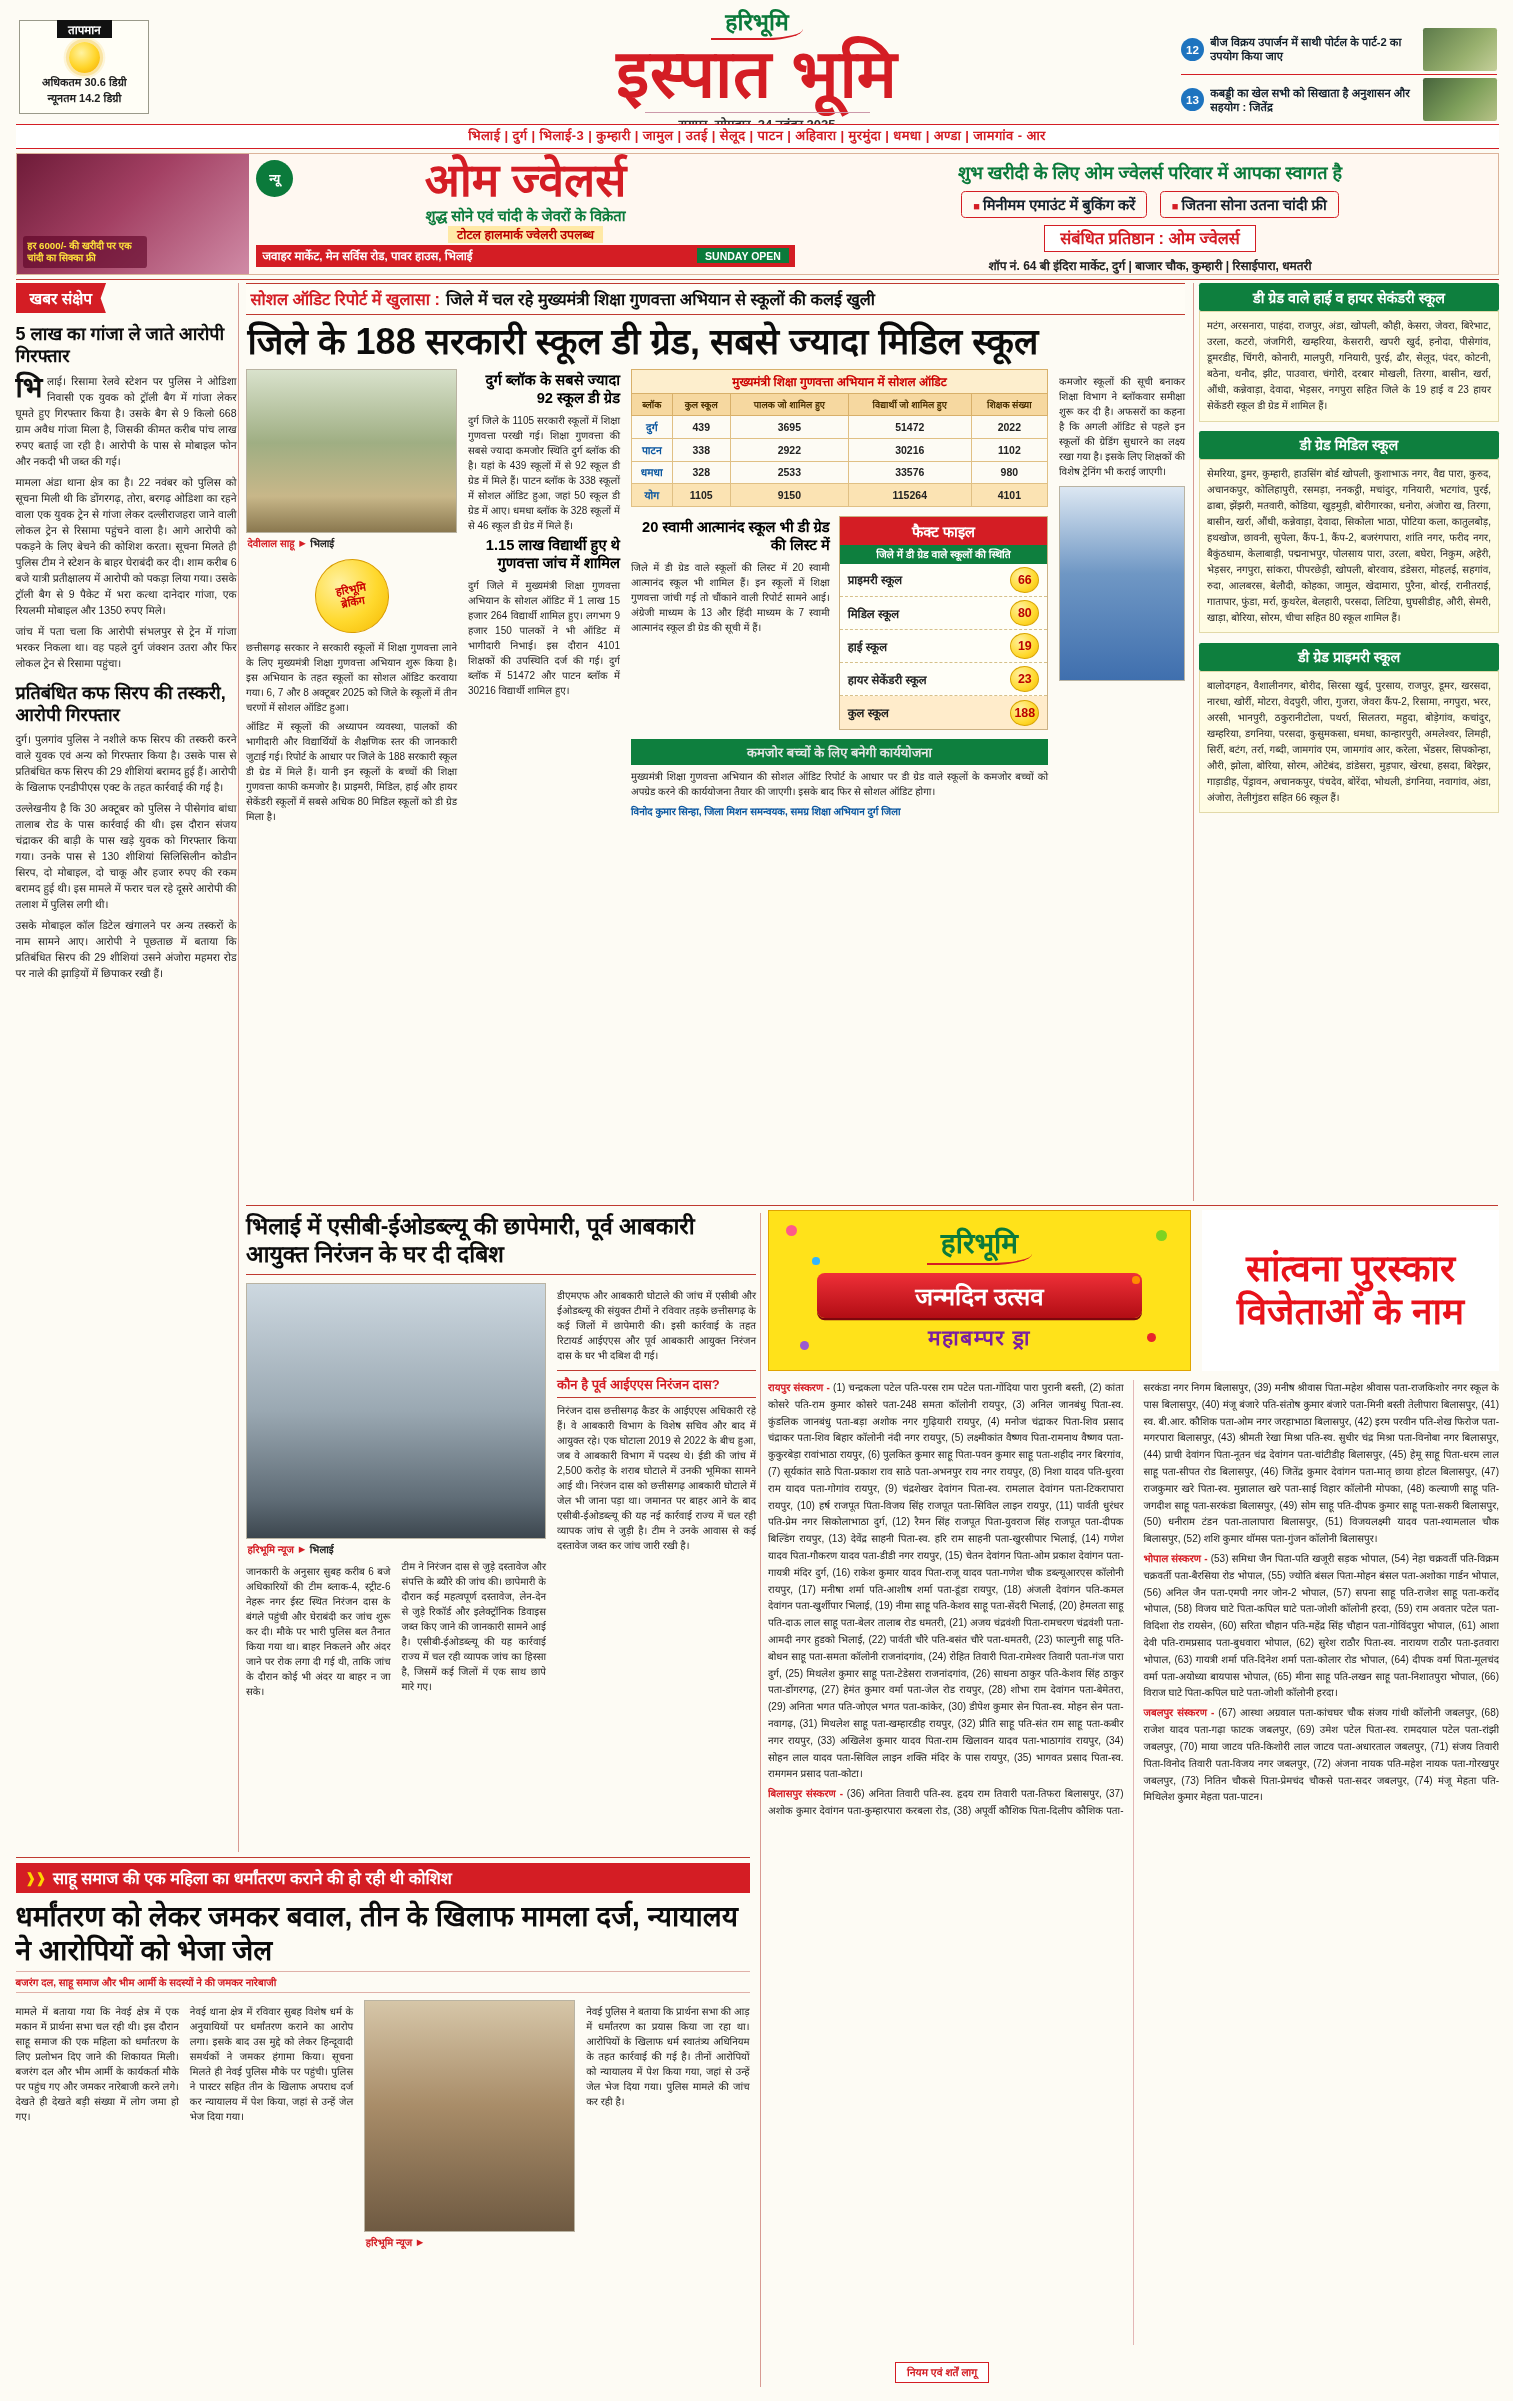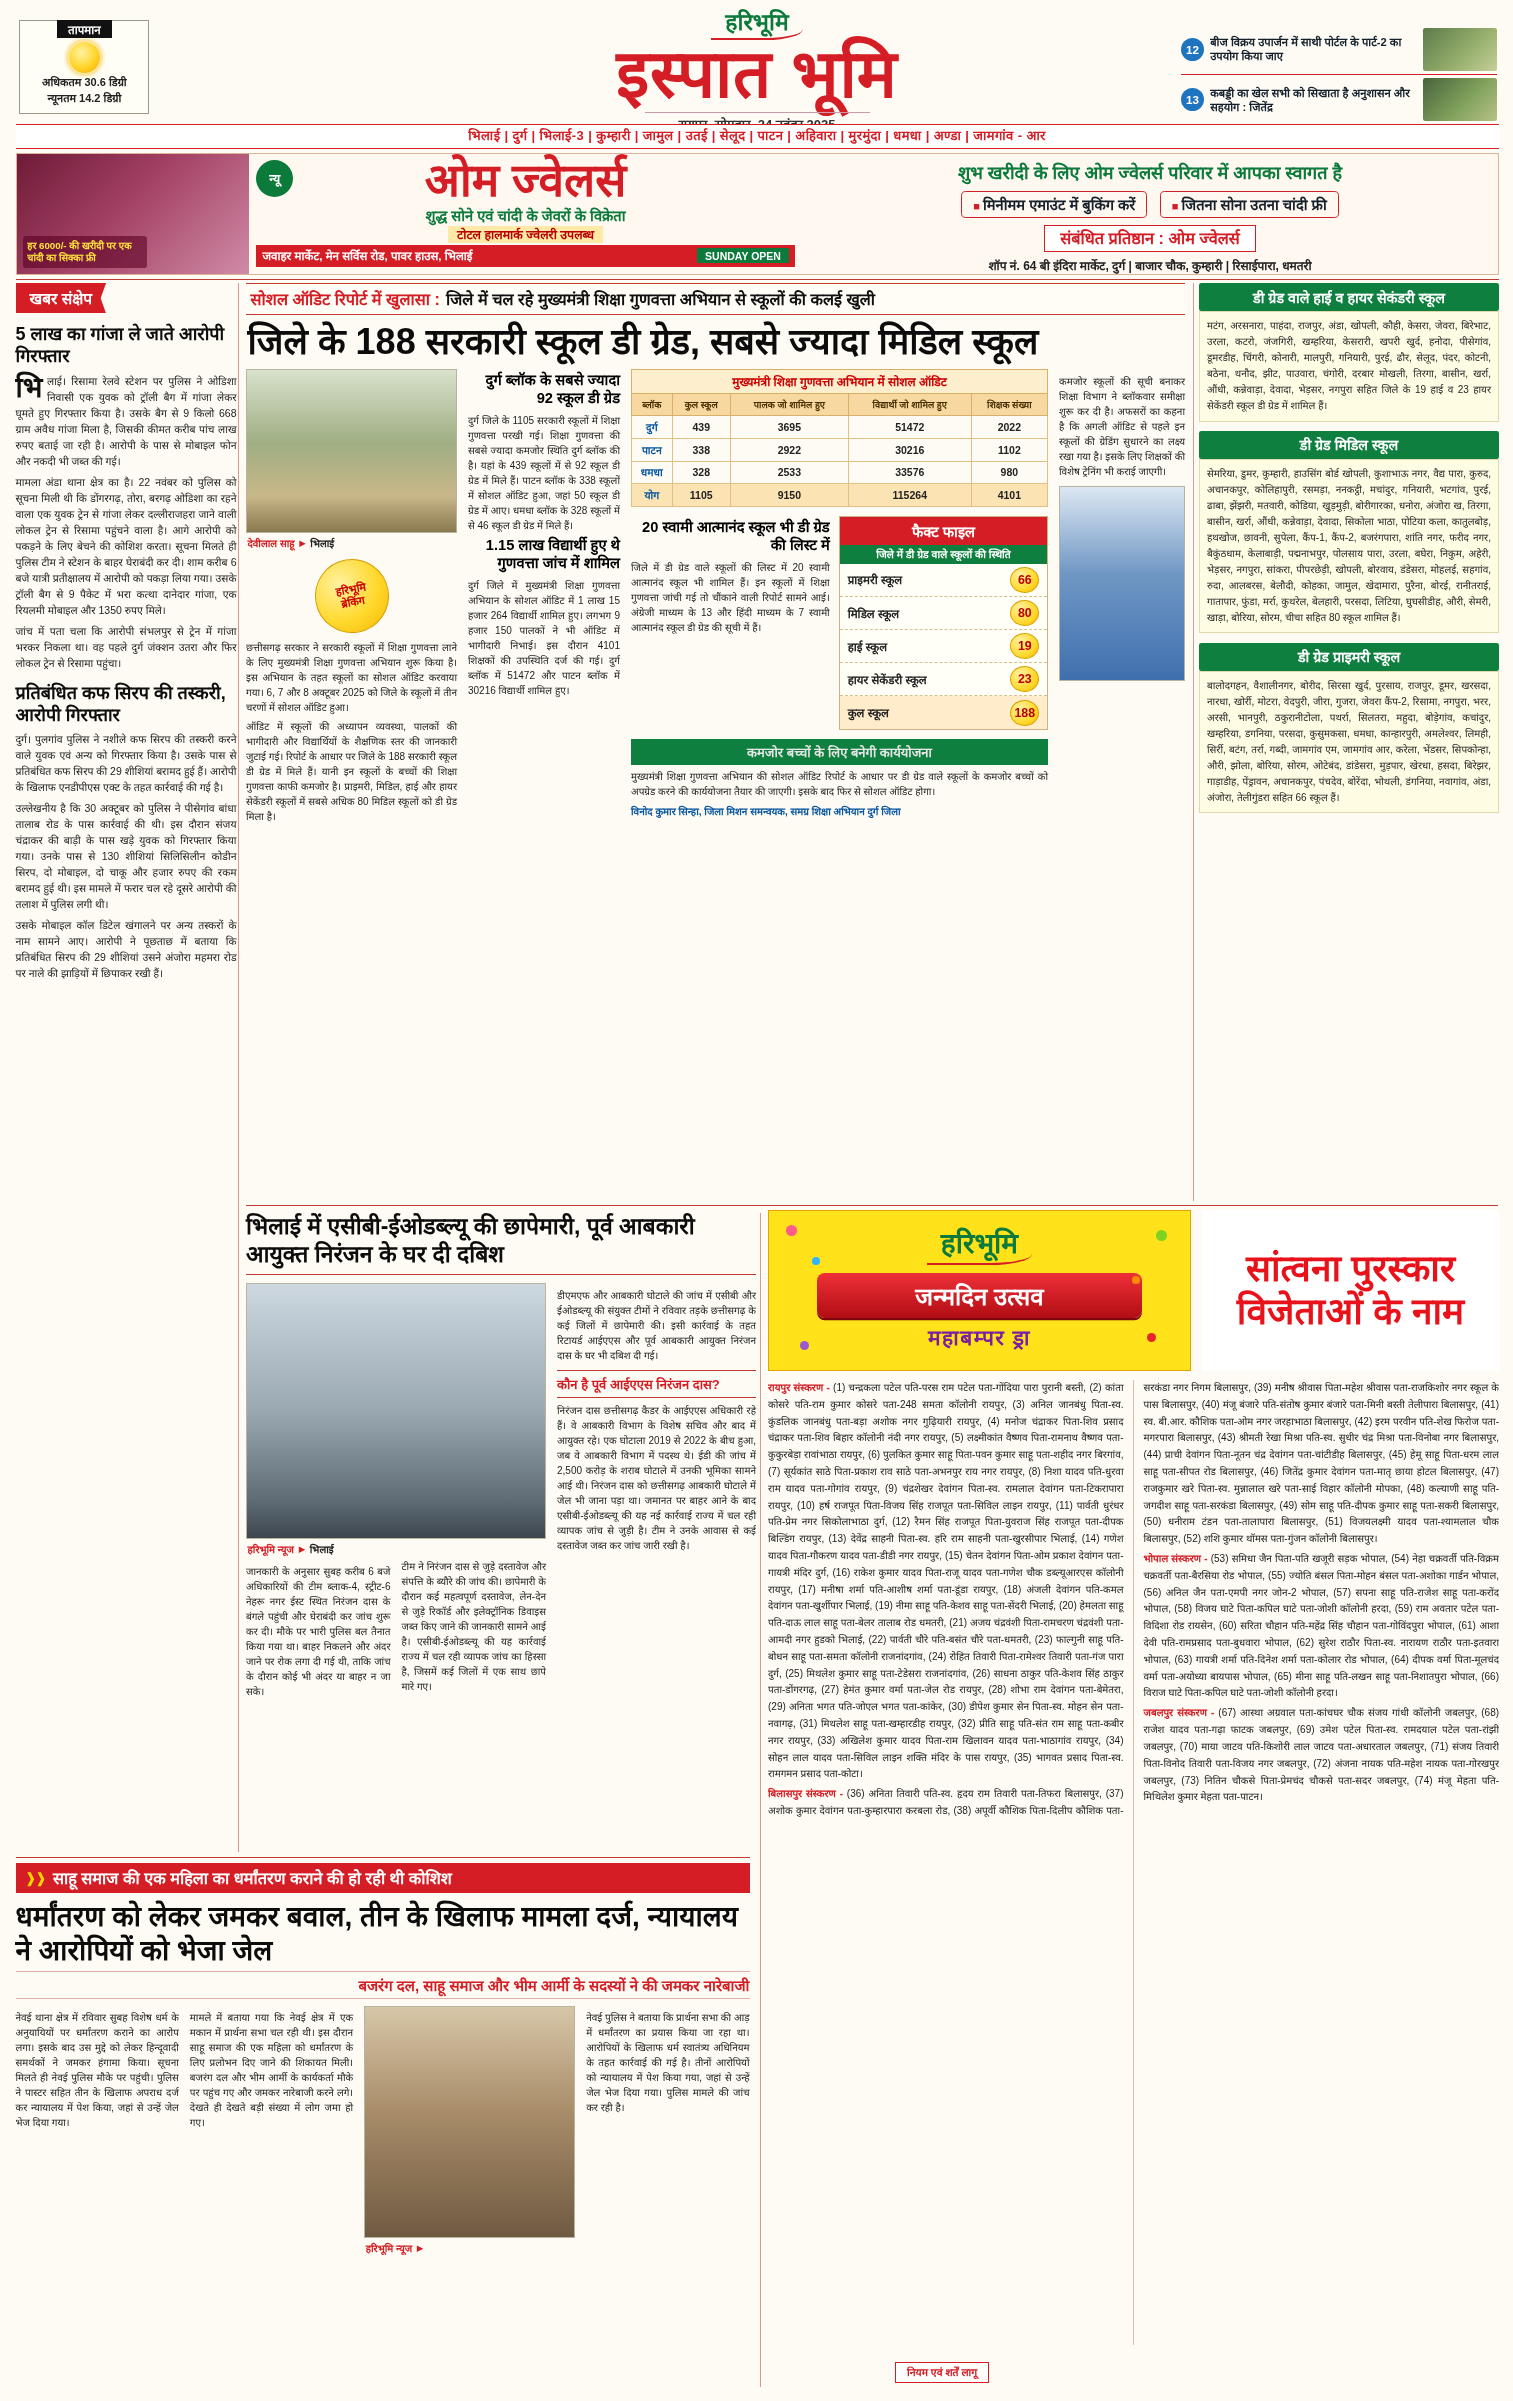--- a/index.html
+++ b/index.html
@@ -122,21 +122,21 @@
   .wlabel { color:#d41d24; font-weight:800; }
   .wsec { margin-bottom:3.1px; }
   .terms { left:895px; top:2362px; border:1.2px solid #d41d24; color:#d41d24; font-size:10.5px; font-weight:bold; padding:2.3px 11px; background:#fff; }
   .wfooter { left:1022px; top:2356px; width:476px; height:34px; background:#ffd400; border:1.2px solid #d41d24; display:flex; align-items:center; justify-content:center; color:#d41d24; font-size:15.5px; font-weight:800; }
 
   
   .conv { left:15.5px; top:1863px; width:734px; }
   .conv-strip { display:flex; align-items:center; gap:7.7px; background:#d41d24; color:#fff; font-size:16.3px; font-weight:800; padding:3.9px 9.3px; }
   .chev { color:#ffd400; font-size:14px; letter-spacing:-1.5px; }
   .conv-head { font-size:28px; font-weight:800; line-height:1.18; color:#0c0c0c; margin:7.7px 0 4.6px; }
-  .conv-sub { text-align:right; color:#d41d24; font-size:15px; font-weight:800; margin:3.1px 0 6.2px; border-top:0.8px solid #e0b0a8; border-bottom:0.8px solid #e0b0a8; padding:3.1px 0; }
+  .conv-sub { text-align:left; color:#d41d24; font-size:10px; font-weight:800; margin:3.1px 0 6.2px; border-top:0.8px solid #e0b0a8; border-bottom:0.8px solid #e0b0a8; padding:3.1px 0; }
   .conv-cols { display:flex; gap:11px; }
   .convc { flex:1; }
   .convc-mid { flex:0 0 211px; }
   .ph-crowd { height:232px; background:linear-gradient(180deg,#d6c6a8 0%,#a98d69 45%,#6f5a42 100%); }
 </style>
 </head>
 <body>
 
 <div class="page">
 
@@ -404,24 +404,24 @@
 
   <section class="abs conv">
     <div class="conv-strip">
       <span class="chev">❱❱</span>
       <span>साहू समाज की एक महिला का धर्मांतरण कराने की हो रही थी कोशिश</span>
     </div>
     <h2 class="conv-head">धर्मांतरण को लेकर जमकर बवाल, तीन के खिलाफ मामला दर्ज, न्यायालय ने आरोपियों को भेजा जेल</h2>
     <div class="conv-sub">बजरंग दल, साहू समाज और भीम आर्मी के सदस्यों ने की जमकर नारेबाजी</div>
     <div class="conv-cols">
       <div class="convc">
+        <p class="bodytext">मामले में बताया गया कि नेवई क्षेत्र में एक मकान में प्रार्थना सभा चल रही थी। इस दौरान साहू समाज की एक महिला को धर्मांतरण के लिए प्रलोभन दिए जाने की शिकायत मिली। बजरंग दल और भीम आर्मी के कार्यकर्ता मौके पर पहुंच गए और जमकर नारेबाजी करने लगे। देखते ही देखते बड़ी संख्या में लोग जमा हो गए।</p>
+      </div>
+      <div class="convc">
         <p class="bodytext">नेवई थाना क्षेत्र में रविवार सुबह विशेष धर्म के अनुयायियों पर धर्मांतरण कराने का आरोप लगा। इसके बाद उस मुद्दे को लेकर हिन्दूवादी समर्थकों ने जमकर हंगामा किया। सूचना मिलते ही नेवई पुलिस मौके पर पहुंची। पुलिस ने पास्टर सहित तीन के खिलाफ अपराध दर्ज कर न्यायालय में पेश किया, जहां से उन्हें जेल भेज दिया गया।</p>
-      </div>
-      <div class="convc">
-        <p class="bodytext">मामले में बताया गया कि नेवई क्षेत्र में एक मकान में प्रार्थना सभा चल रही थी। इस दौरान साहू समाज की एक महिला को धर्मांतरण के लिए प्रलोभन दिए जाने की शिकायत मिली। बजरंग दल और भीम आर्मी के कार्यकर्ता मौके पर पहुंच गए और जमकर नारेबाजी करने लगे। देखते ही देखते बड़ी संख्या में लोग जमा हो गए।</p>
       </div>
       <div class="convc-mid">
         <div class="photo ph-crowd"></div>
         <div class="cap">
           <span class="who">हरिभूमि न्यूज</span>
           <span class="arrow">▶</span>
         </div>
       </div>
       <div class="convc">
         <p class="bodytext">नेवई पुलिस ने बताया कि प्रार्थना सभा की आड़ में धर्मांतरण का प्रयास किया जा रहा था। आरोपियों के खिलाफ धर्म स्वातंत्र्य अधिनियम के तहत कार्रवाई की गई है। तीनों आरोपियों को न्यायालय में पेश किया गया, जहां से उन्हें जेल भेज दिया गया। पुलिस मामले की जांच कर रही है।</p>

